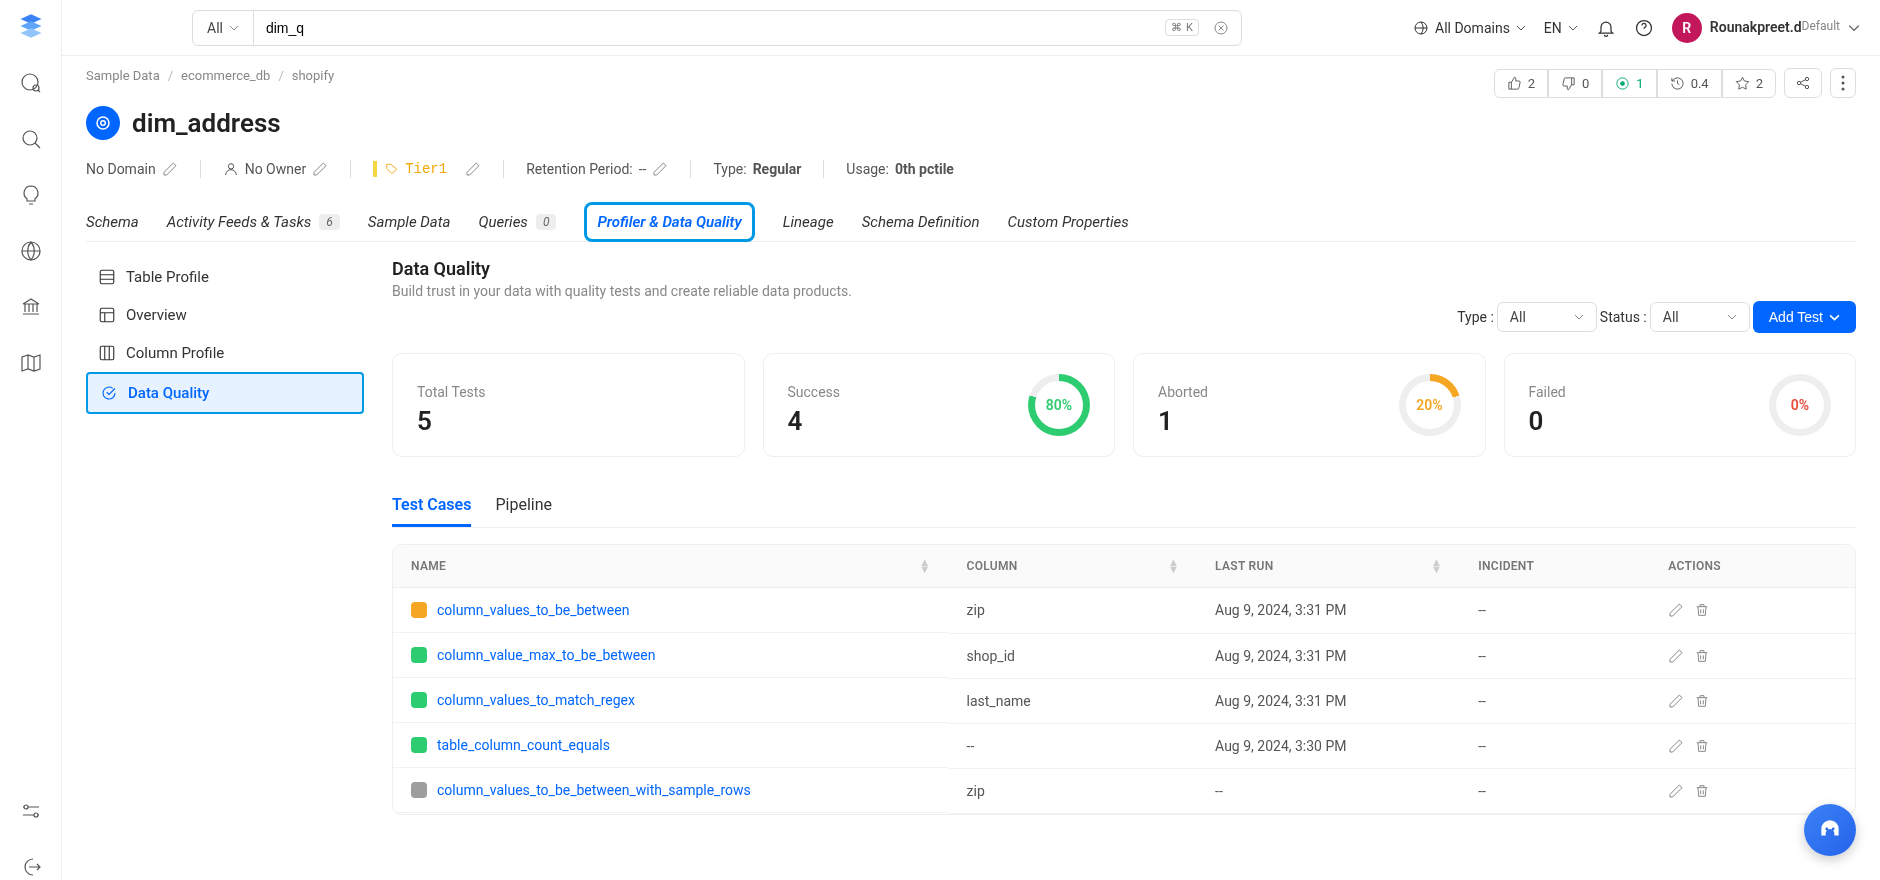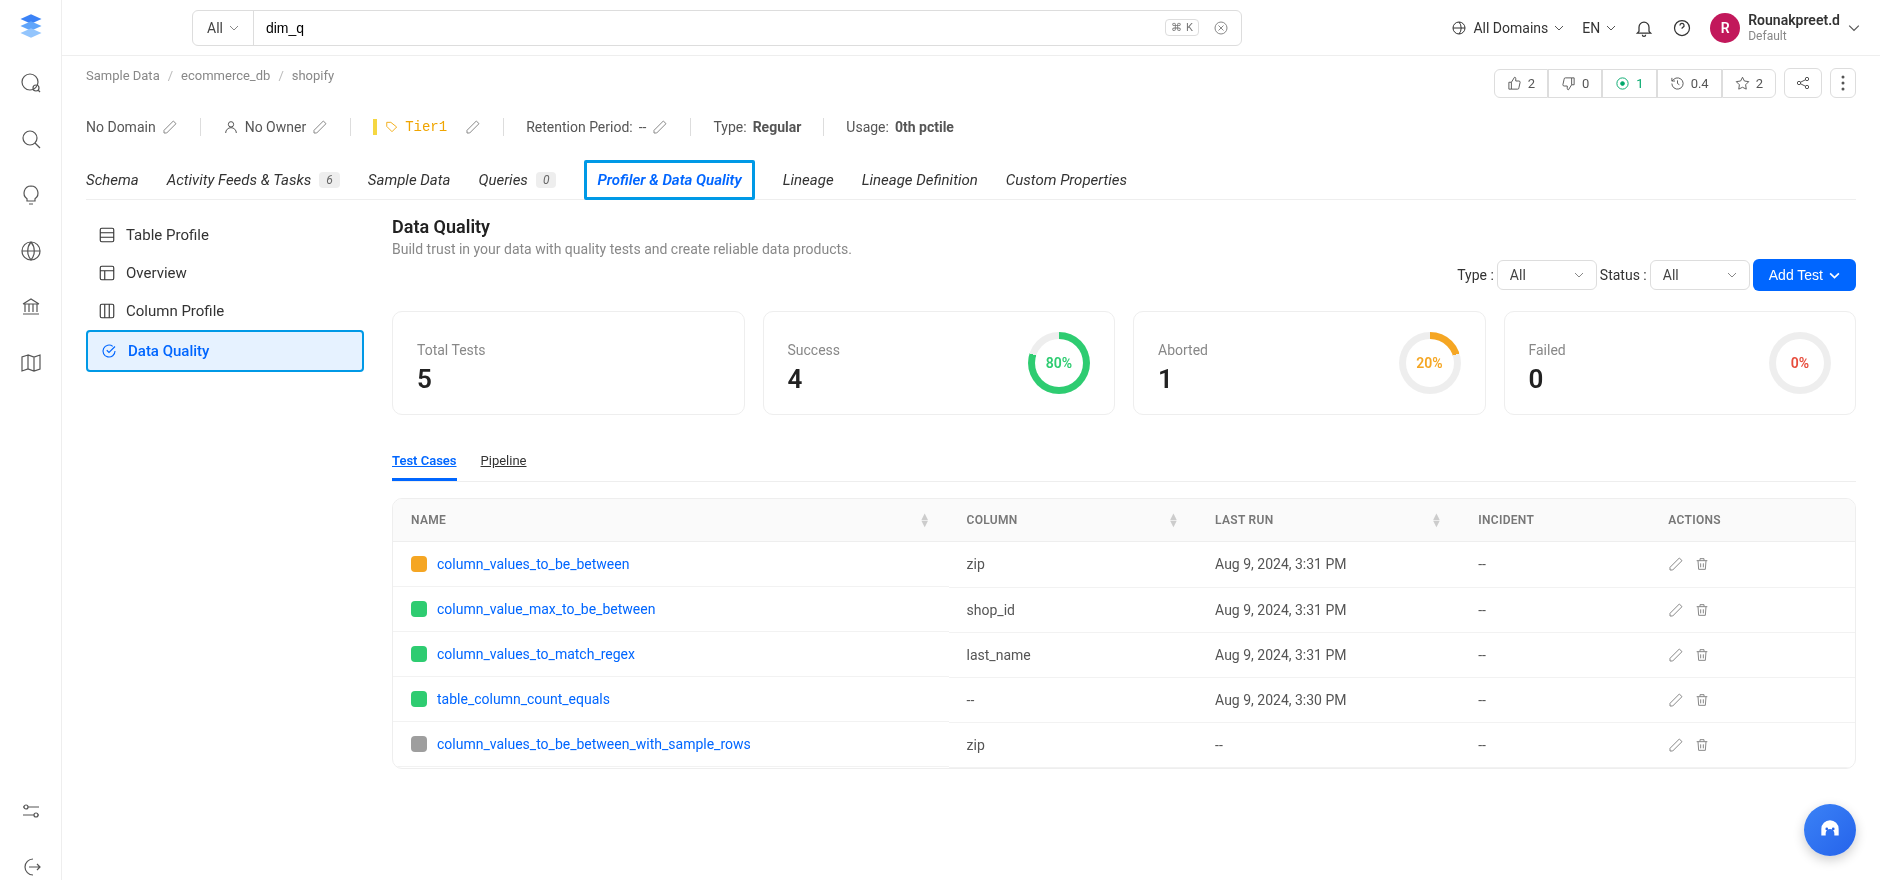--- a/index.html
+++ b/index.html
@@ -13,21 +13,21 @@
 .topbar { height: 56px; border-bottom: 1px solid #eee; display: flex; align-items: center; padding: 0 20px 0 130px; gap: 16px; }
 .search-wrap { display: flex; align-items: center; border: 1px solid #ddd; border-radius: 6px; height: 36px; overflow: hidden; width: 1050px; }
 .search-all { padding: 0 14px; border-right: 1px solid #ddd; height: 100%; display:flex; align-items:center; gap:6px; font-size:14px; color:#444; cursor:pointer; }
 .search-input { border: none; outline: none; padding: 16px 12px; font-size: 14px; flex: 1; height: 100%; }
 .search-kbd { border:1px solid #ddd; border-radius:4px; padding:1px 5px; font-size:11px; color:#777; margin-right:8px; display:flex; gap:4px; }
 .search-clear { width:28px; height:28px; display:flex; align-items:center; justify-content:center; color:#888; cursor:pointer; margin-right:6px; }
 .topbar-right { margin-left: auto; display: flex; align-items: center; gap: 18px; }
 .tb-btn { display:flex; align-items:center; gap:6px; cursor:pointer; color:#333; font-size:14px; }
 .avatar { width:30px; height:30px; border-radius:50%; background:#c2185b; color:#fff; display:flex; align-items:center; justify-content:center; font-weight:600; font-size:14px; }
 .user-block { display:flex; align-items:center; gap:8px; cursor:pointer; }
-.user-text { display:flex; flex-direction:column; line-height:1.2; }
+.user-text { display:flex; flex-direction:row; line-height:1.2; }
 .user-text .un { font-weight:600; font-size:14px; }
 .user-text .ur { font-size:12px; color:#888; }
 .content { flex:1; overflow:auto; padding: 0 24px 24px 24px; }
 .breadcrumb-row { display:flex; align-items:flex-start; padding-top:12px; }
 .breadcrumb { font-size:13px; color:#888; display:flex; gap:8px; }
 .breadcrumb span.sep { color:#bbb; }
 .breadcrumb a { color:#888; cursor:pointer; }
 .stats-row { margin-left:auto; display:flex; align-items:center; gap:0; }
 .stat-pill { border:1px solid #ddd; padding:6px 12px; display:flex; align-items:center; gap:6px; font-size:13px; color:#555; }
 .stat-pill:first-child { border-radius:6px 0 0 6px; }
@@ -39,21 +39,21 @@
 .meta-row { display:flex; align-items:center; gap:22px; margin-top:20px; font-size:14px; color:#555; }
 .meta-item { display:flex; align-items:center; gap:6px; }
 .meta-sep { width:1px; height:18px; background:#ddd; }
 .tier-badge-wrap { display:flex; align-items:center; gap:6px; border-left:4px solid #f5d742; padding-left:8px; }
 .tier-badge { color:#f0a500; font-weight:500;font-family:Liberation Mono, monospace; }
 .edit-pen { width:16px; height:16px; color:#888; cursor:pointer; }
 .tabs-row { display:flex; gap:28px; margin-top:24px; border-bottom:1px solid #eee;font-style:italic; }
 .tab { padding:10px 0; font-size:15px; color:#333; cursor:pointer; display:flex; align-items:center; gap:8px; }
 .tab .badge { background:#eee; border-radius:4px; padding:1px 7px; font-size:12px; color:#666; }
 .tab.active { color:#0066ff; font-weight:600; border-bottom:3px solid #0066ff; }
-.tab.highlighted { border:3px solid #0099e6; border-radius:2px; padding:8px 10px; margin-bottom:-1px; }
+.tab.highlighted { border:3px solid #0099e6; border-radius:8px; padding:8px 10px; margin-bottom:-1px; }
 .body-split { display:flex; margin-top:0; }
 .side-nav { width:290px; padding-top:16px; padding-right:12px; }
 .side-item { display:flex; align-items:center; gap:10px; padding:10px 12px; font-size:15px; color:#333; cursor:pointer; border-radius:4px; }
 .side-item.active { background:#e6f2ff; color:#0066ff; font-weight:500; }
 .side-item.highlighted { border:2px solid #0099e6; }
 .side-icon { width:18px; height:18px; }
 .main-panel { flex:1; padding-top:16px; padding-left:16px; }
 .dq-header { display:flex; align-items:flex-start; }
 .dq-title-block h2 { font-size:18px; font-weight:600; color:#222; }
 .dq-title-block p { font-size:14px; color:#888; margin-top:4px; }
@@ -63,21 +63,21 @@
 .add-test-btn { background:#0066ff; color:#fff; border:none; border-radius:6px; padding:8px 16px; font-size:14px; font-weight:500; cursor:pointer; display:flex; align-items:center; gap:6px; }
 .cards-row { display:flex; gap:18px; margin-top:20px; }
 .stat-card { flex:1; border:1px solid #eee; border-radius:10px; padding:20px 24px; display:flex; align-items:flex-end; }
 .stat-card .lbl { font-size:14px; color:#888; }
 .stat-card .val { font-size:26px; font-weight:600; color:#222; margin-top:6px; }
 .stat-card .txt { display:flex; flex-direction:column; }
 .donut { margin-left:auto; width:62px; height:62px; border-radius:50%; position:relative; display:flex; align-items:center; justify-content:center; font-size:14px; font-weight:600; }
 .donut::before { content:''; position:absolute; inset:7px; background:#fff; border-radius:50%; }
 .donut span { position:relative; z-index:1; }
 .sub-tabs { display:flex; gap:24px; margin-top:28px; border-bottom:1px solid #eee; }
-.sub-tab { padding:10px 0; font-size:13px; color:#333; cursor:pointer;text-decoration:underline; }
+.sub-tab { padding:10px 0; font-size:16px; color:#333; cursor:pointer; }
 .sub-tab.active { color:#0066ff; font-weight:600; border-bottom:3px solid #0066ff; }
 .table-wrap { border:1px solid #eee; border-radius:10px; margin-top:16px; overflow:hidden; }
 table { width:100%; border-collapse:collapse; }
 th { background:#fafafa; text-align:left; padding:14px 18px; font-size:12px; font-weight:600; color:#777; letter-spacing:0.3px; border-bottom:1px solid #eee; }
 th .sort { float:right; color:#ccc; font-size:11px; display:flex; flex-direction:column; line-height:7px; }
 td { padding:14px 18px; font-size:14px; color:#555; border-bottom:1px solid #f2f2f2; }
 td.name-cell { display:flex; align-items:center; gap:10px; }
 .status-sq { width:16px; height:16px; border-radius:4px; flex-shrink:0; }
 .test-link { color:#0066ff; cursor:pointer; }
 .action-icons { display:flex; gap:10px; color:#888; }
@@ -262,20 +262,29 @@
           <div class="stat-lone">
               <svg width="4" height="16" viewBox="0 0 4 16">
                 <circle cx="2" cy="2" r="1.5" fill="#555"></circle>
                 <circle cx="2" cy="8" r="1.5" fill="#555"></circle>
                 <circle cx="2" cy="14" r="1.5" fill="#555"></circle>
               </svg>
             </div>
         </div>
       </div>
 
+      <div class="title-row">
+        <div class="table-icon">
+            <svg width="18" height="18" viewBox="0 0 24 24" fill="none" stroke="#fff" stroke-width="2">
+              <circle cx="12" cy="12" r="8"></circle>
+              <circle cx="12" cy="12" r="3"></circle>
+            </svg>
+          </div>
+        <div class="title-text">dim_address</div>
+      </div>
 
       <div class="meta-row">
         <div class="meta-item">
             <span>No Domain</span>
             <svg class="edit-pen" viewBox="0 0 24 24" fill="none" stroke="currentColor" stroke-width="1.5">
               <path d="M17 3l4 4L7 21H3v-4z"></path>
             </svg>
           </div>
         <div class="meta-sep"></div>
         <div class="meta-item">
@@ -333,21 +342,21 @@
             <span>Queries</span>
             <span class="badge">0</span>
           </div>
           <div class="tab active highlighted">
             <span>Profiler &amp; Data Quality</span>
           </div>
           <div class="tab">
             <span>Lineage</span>
           </div>
           <div class="tab">
-            <span>Lineage Definition</span>
+            <span>Schema Definition</span>
           </div>
           <div class="tab">
             <span>Custom Properties</span>
           </div>
         </div>
 
       <div class="body-split">
         <div class="side-nav" id="side-nav">
             <div class="side-item">
               <span class="side-icon">

